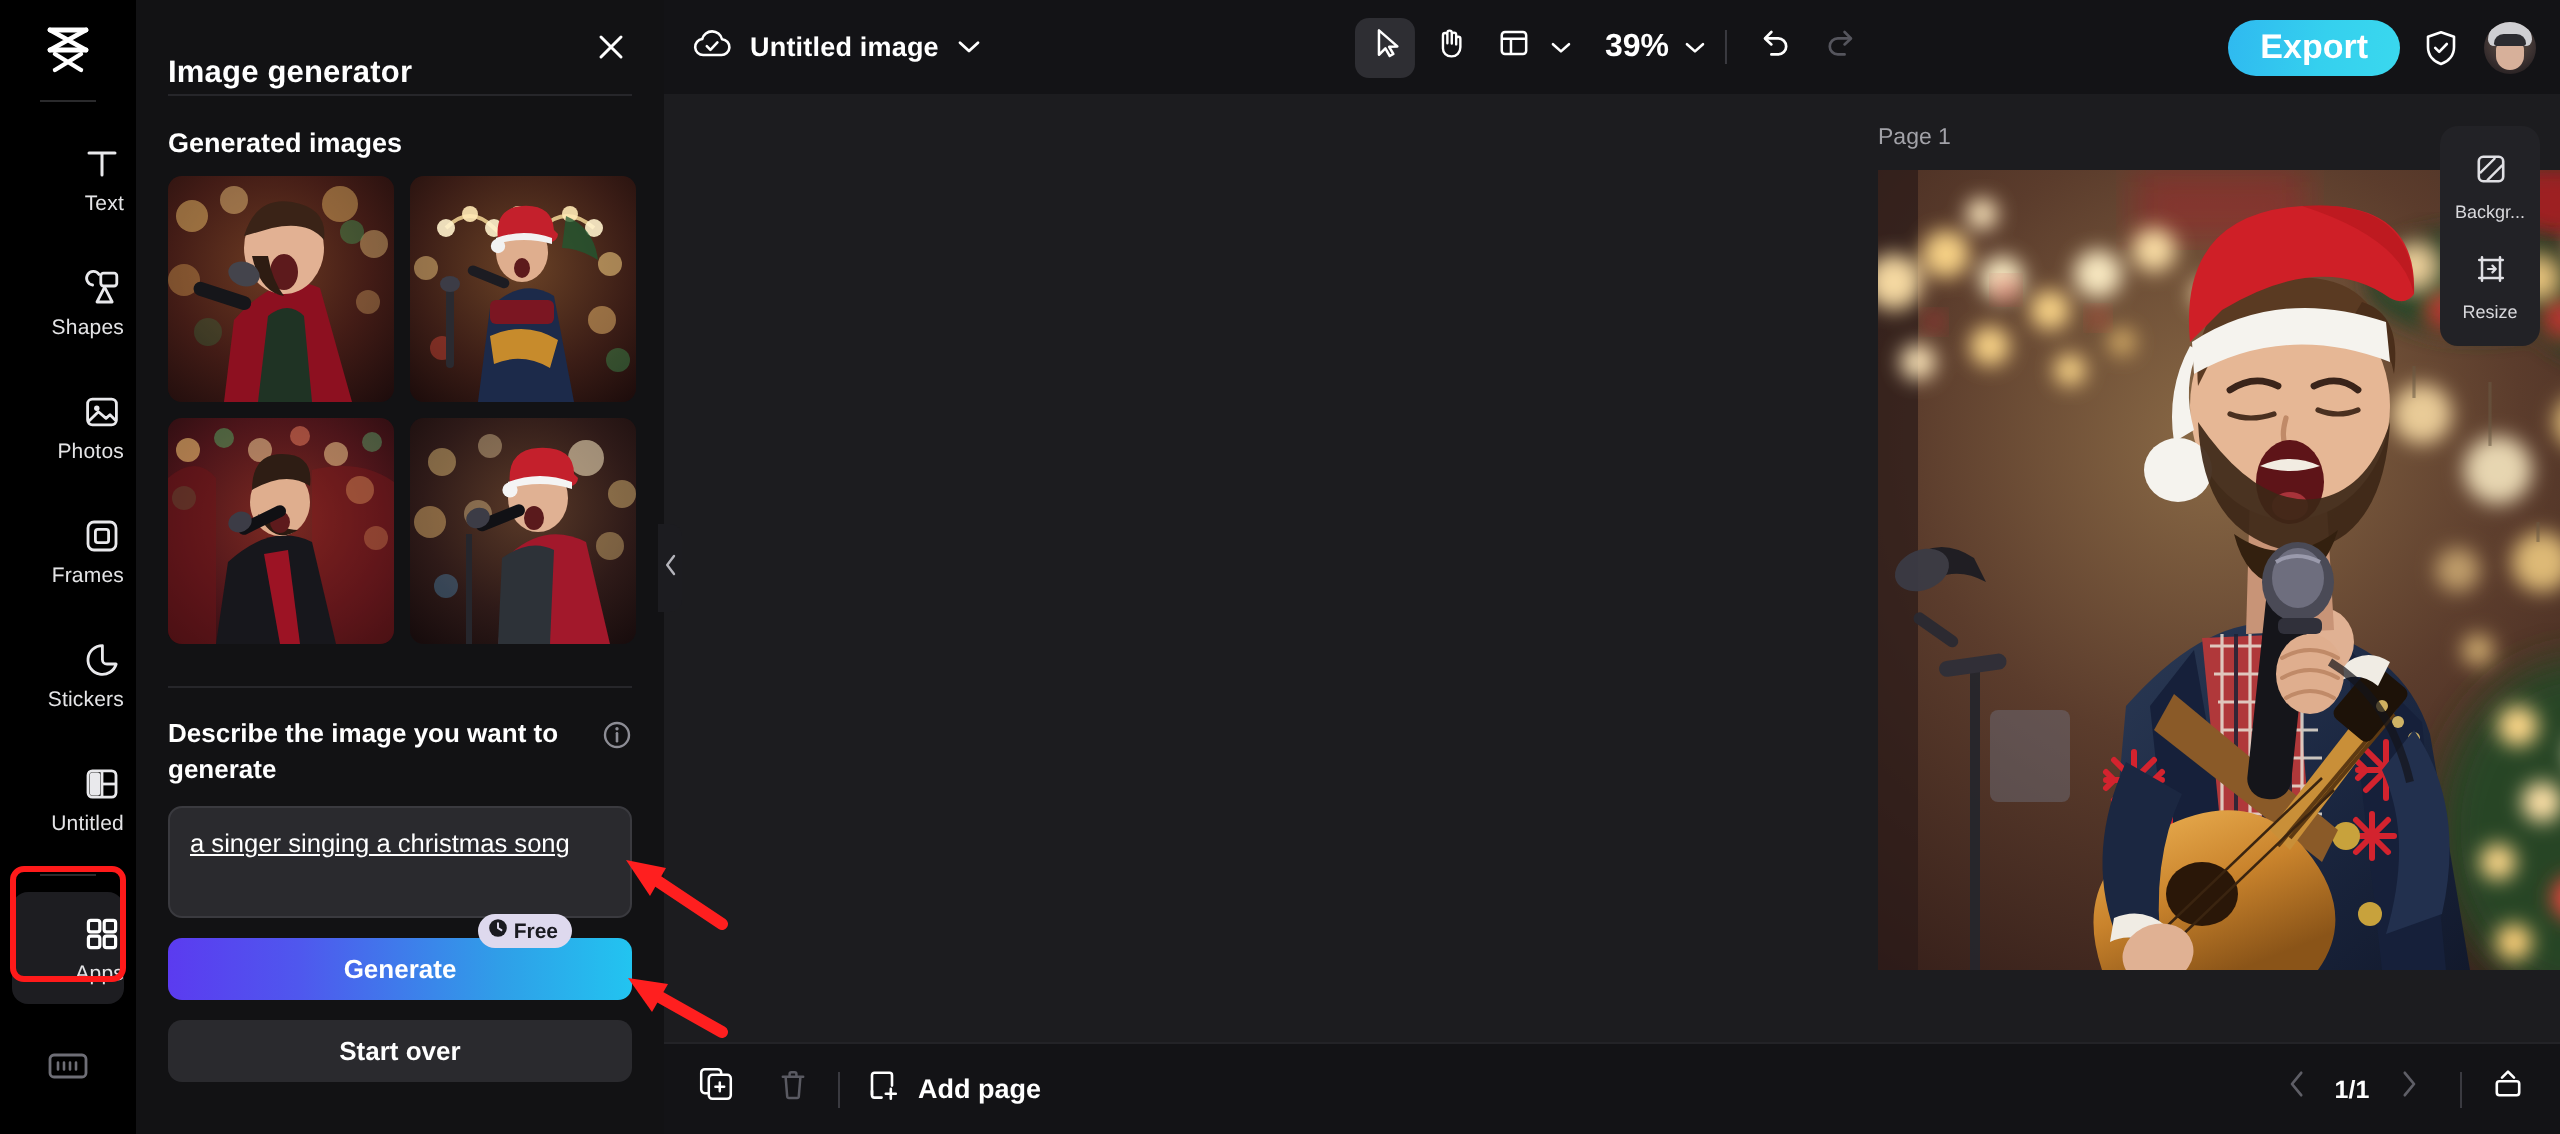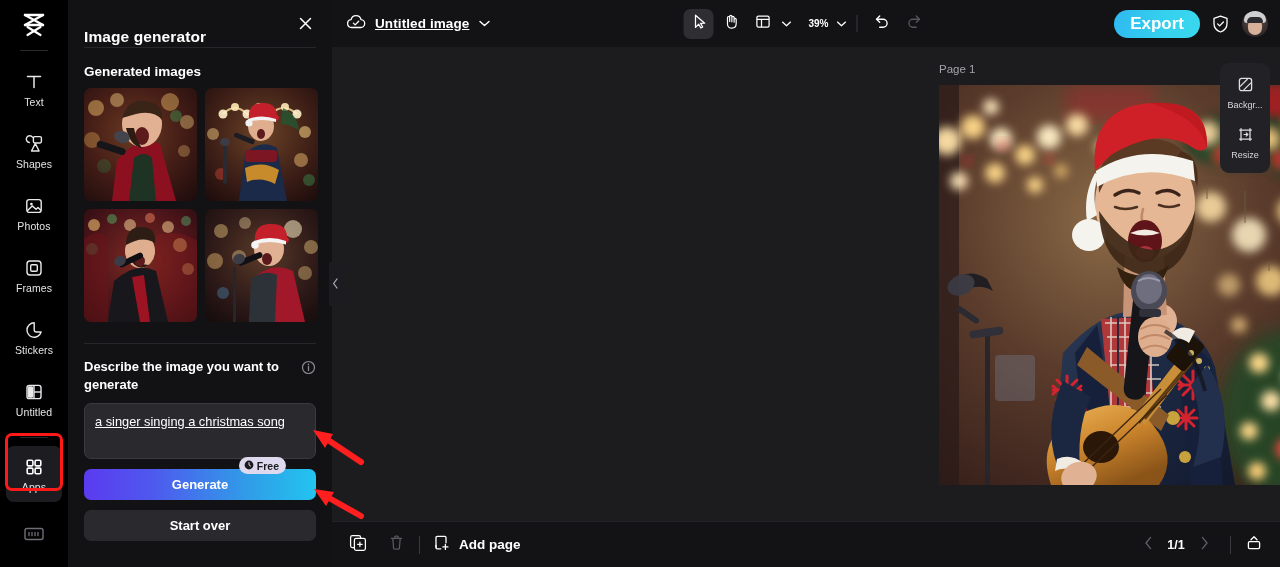--- a/index.html
+++ b/index.html
@@ -15,21 +15,21 @@
   
   .rail {
     width: 68px; height: 567px; background: #000;
     display: flex; flex-direction: column; align-items: center;
     flex: 0 0 68px; position: relative; z-index: 5;
   }
   .rail-logo { margin-top: 10px; height: 32px; display:flex; align-items:center; justify-content:center; }
   .rail-sep { width: 28px; height: 1px; background: #2a2a2c; margin: 8px 0 4px; }
   .rail-item {
     width: 56px; height: 56px; border-radius: 8px;
-    display: flex; flex-direction: column; align-items: center; justify-content: center;
+    display: flex; flex-direction: column; align-items: flex-end; justify-content: center;
     gap: 4px; margin-top: 6px; cursor: pointer; position: relative;
   }
   .rail-item .ico { width: 22px; height: 22px; display:flex; align-items:center; justify-content:center; }
   .rail-item .lbl { font-size: 10.5px; color: #e4e4e6; letter-spacing: .1px; line-height: 1; }
   .rail-item.active { background: #1d1d21; }
   .rail-highlight {
     position: absolute; left: 5px; top: 433px; width: 58px; height: 58px;
     border: 3px solid #ff1a1a; border-radius: 7px; pointer-events: none; z-index: 7;
   }
   .rail-bottom { position: absolute; bottom: 20px; left: 0; width: 68px; display:flex; justify-content:center; }
@@ -93,31 +93,31 @@
     display:flex; align-items:center; justify-content:center; cursor: pointer; z-index: 6;
   }
 
   
   .main { flex: 1; height: 567px; background: #1c1c1f; display: flex; flex-direction: column; position: relative; }
 
   .topbar {
     height: 47px; background: #131316; display: flex; align-items: center;
     padding: 0 12px 0 14px; position: relative; flex: 0 0 47px;
   }
-  .tb-left { display:flex; align-items:center; gap: 9px; text-decoration: underline; }
+  .tb-left { display:flex; align-items:center; gap: 9px; }
   .cloud-ico { width: 20px; height: 20px; display:flex; }
   .doc-title { font-size: 13.5px; font-weight: 700; letter-spacing: .1px; }
   .chev { width: 13px; height: 13px; display:flex; align-items:center; justify-content:center; cursor:pointer; }
 
   .tb-center { position:absolute; left: 50%; transform: translateX(-50%); display:flex; align-items:center; gap: 2px; }
   .tool-btn {
     width: 30px; height: 30px; border-radius: 7px; display:flex; align-items:center; justify-content:center; cursor:pointer;
   }
   .tool-btn.sel { background: #2e2e33; }
-  .zoom-val { font-size: 10px; font-weight: 700; padding: 0 4px 0 8px; cursor: pointer; }
+  .zoom-val { font-size: 16px; font-weight: 700; padding: 0 4px 0 8px; cursor: pointer; }
   .vsep { width: 1px; height: 17px; background: #3a3a40; margin: 0 7px; }
 
   .tb-right { margin-left: auto; display:flex; align-items:center; gap: 11px; }
   .export-btn {
     height: 28px; padding: 0 16px; border-radius: 15px;
     background: linear-gradient(100deg, #2fb9f0 0%, #35d0ee 55%, #3ad8ee 100%);
     color: #fff; font-size: 17px; font-weight: 700; display:flex; align-items:center; justify-content:center;
     cursor: pointer; border: none;
   }
   .shield-ico { width: 20px; height: 20px; cursor:pointer; display:flex; }

